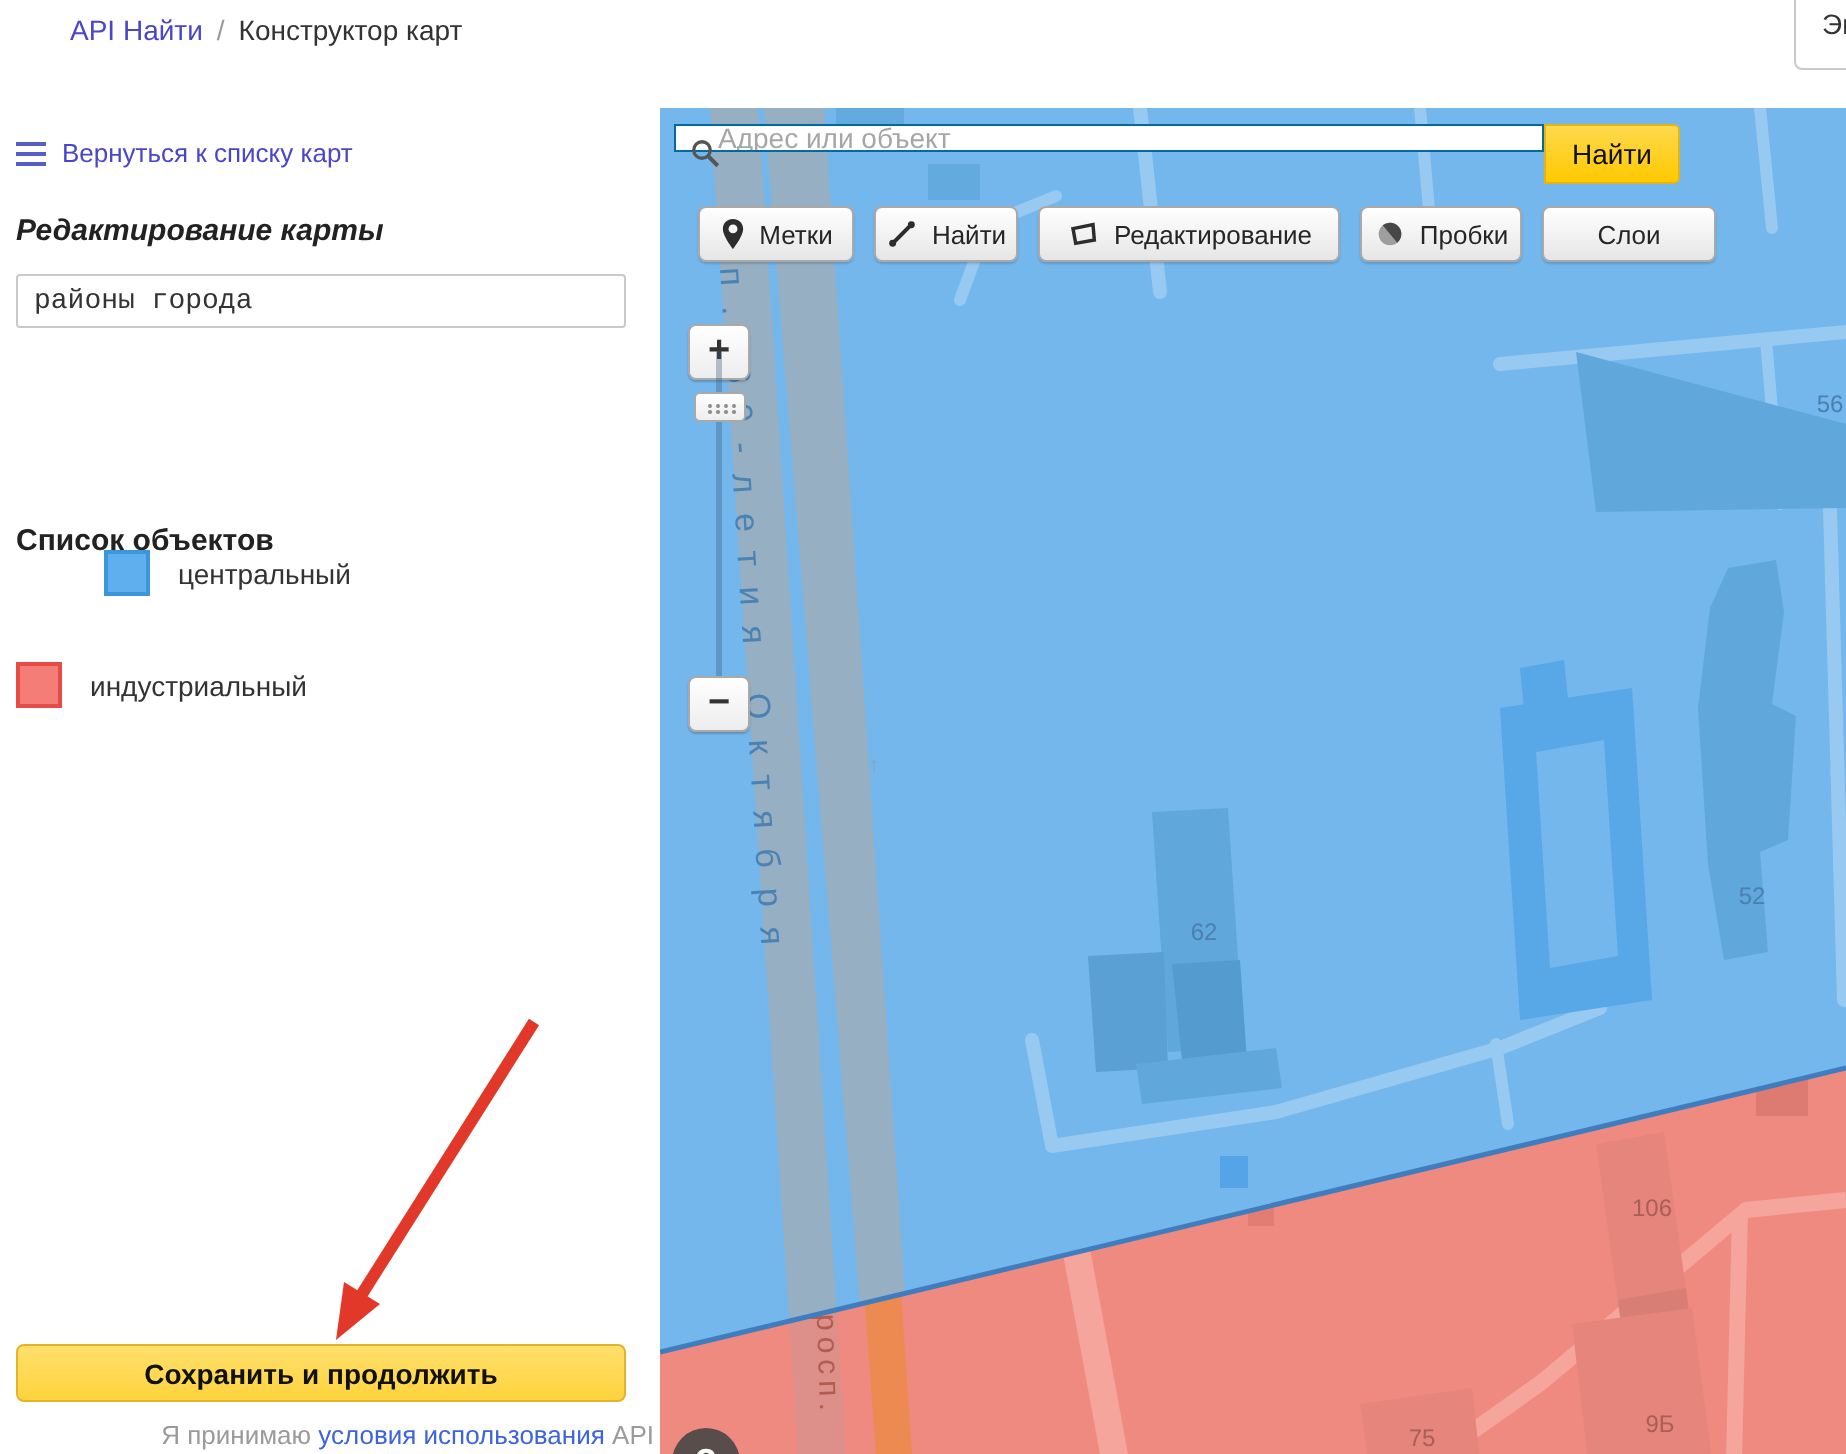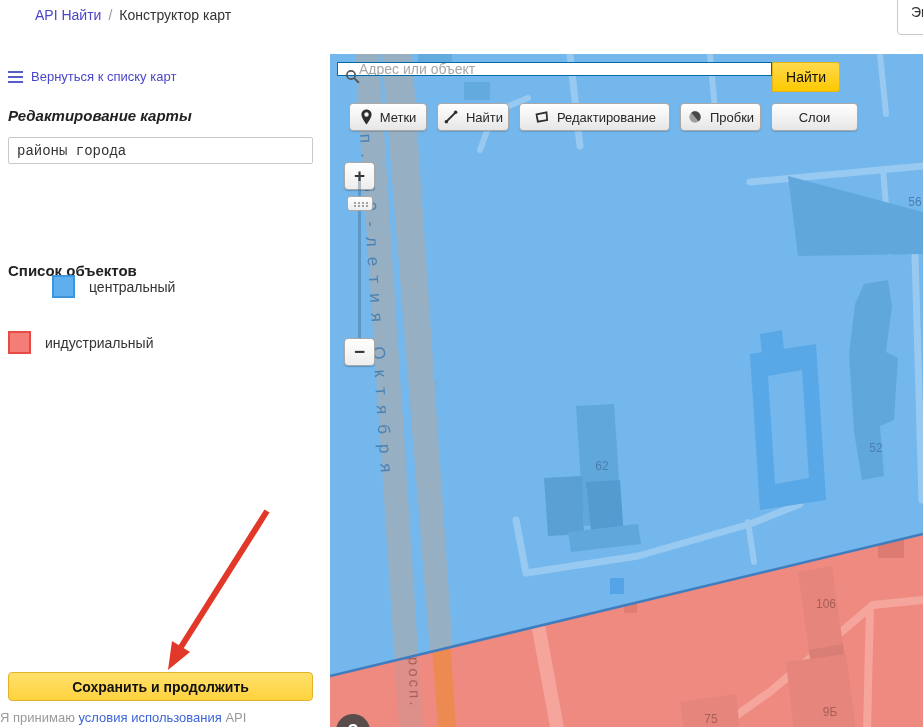--- a/index.html
+++ b/index.html
@@ -36,21 +36,21 @@
   .legend-row{left:8px;display:flex;align-items:center;gap:14px;cursor:pointer;}
   .swatch{width:23px;height:23px;box-sizing:border-box;}
   .swatch-blue{background:#5fafef;border:2px solid #3c96dc;}
   .swatch-red{background:#f57d78;border:2px solid #e64b46;}
   .legend-label{font-size:14px;color:#333;}
   .save-btn{
     left:8px;top:618px;width:305px;height:29px;box-sizing:border-box;cursor:pointer;
     background:linear-gradient(#ffe06b,#ffd33e);border:1px solid #e3b429;border-radius:4px;
     font-size:14px;color:#111;font-family:"Liberation Sans",sans-serif;font-weight:bold;
   }
-  .terms{left:0;top:656px;width:327px;text-align:left;font-size:13px;color:#9a9a9a;}
+  .terms{left:0;top:656px;width:327px;text-align:right;font-size:13px;color:#9a9a9a;}
   .terms a{color:#3d64d9;text-decoration:none;cursor:pointer;}
   .arrow-overlay{left:0;top:0;width:330px;height:727px;pointer-events:none;z-index:6;}
   
   .map{left:330px;top:54px;width:593px;height:673px;background:#73b7ed;overflow:hidden;}
   .map-svg{position:absolute;left:0;top:0;}
   .search-input{
     position:absolute;left:7px;top:8px;width:435px;height:14px;box-sizing:border-box;
     border:1px solid #0369a1;padding:0 8px 0 21px;font-size:14px;color:#333;
     font-family:"Liberation Sans",sans-serif;
   }

